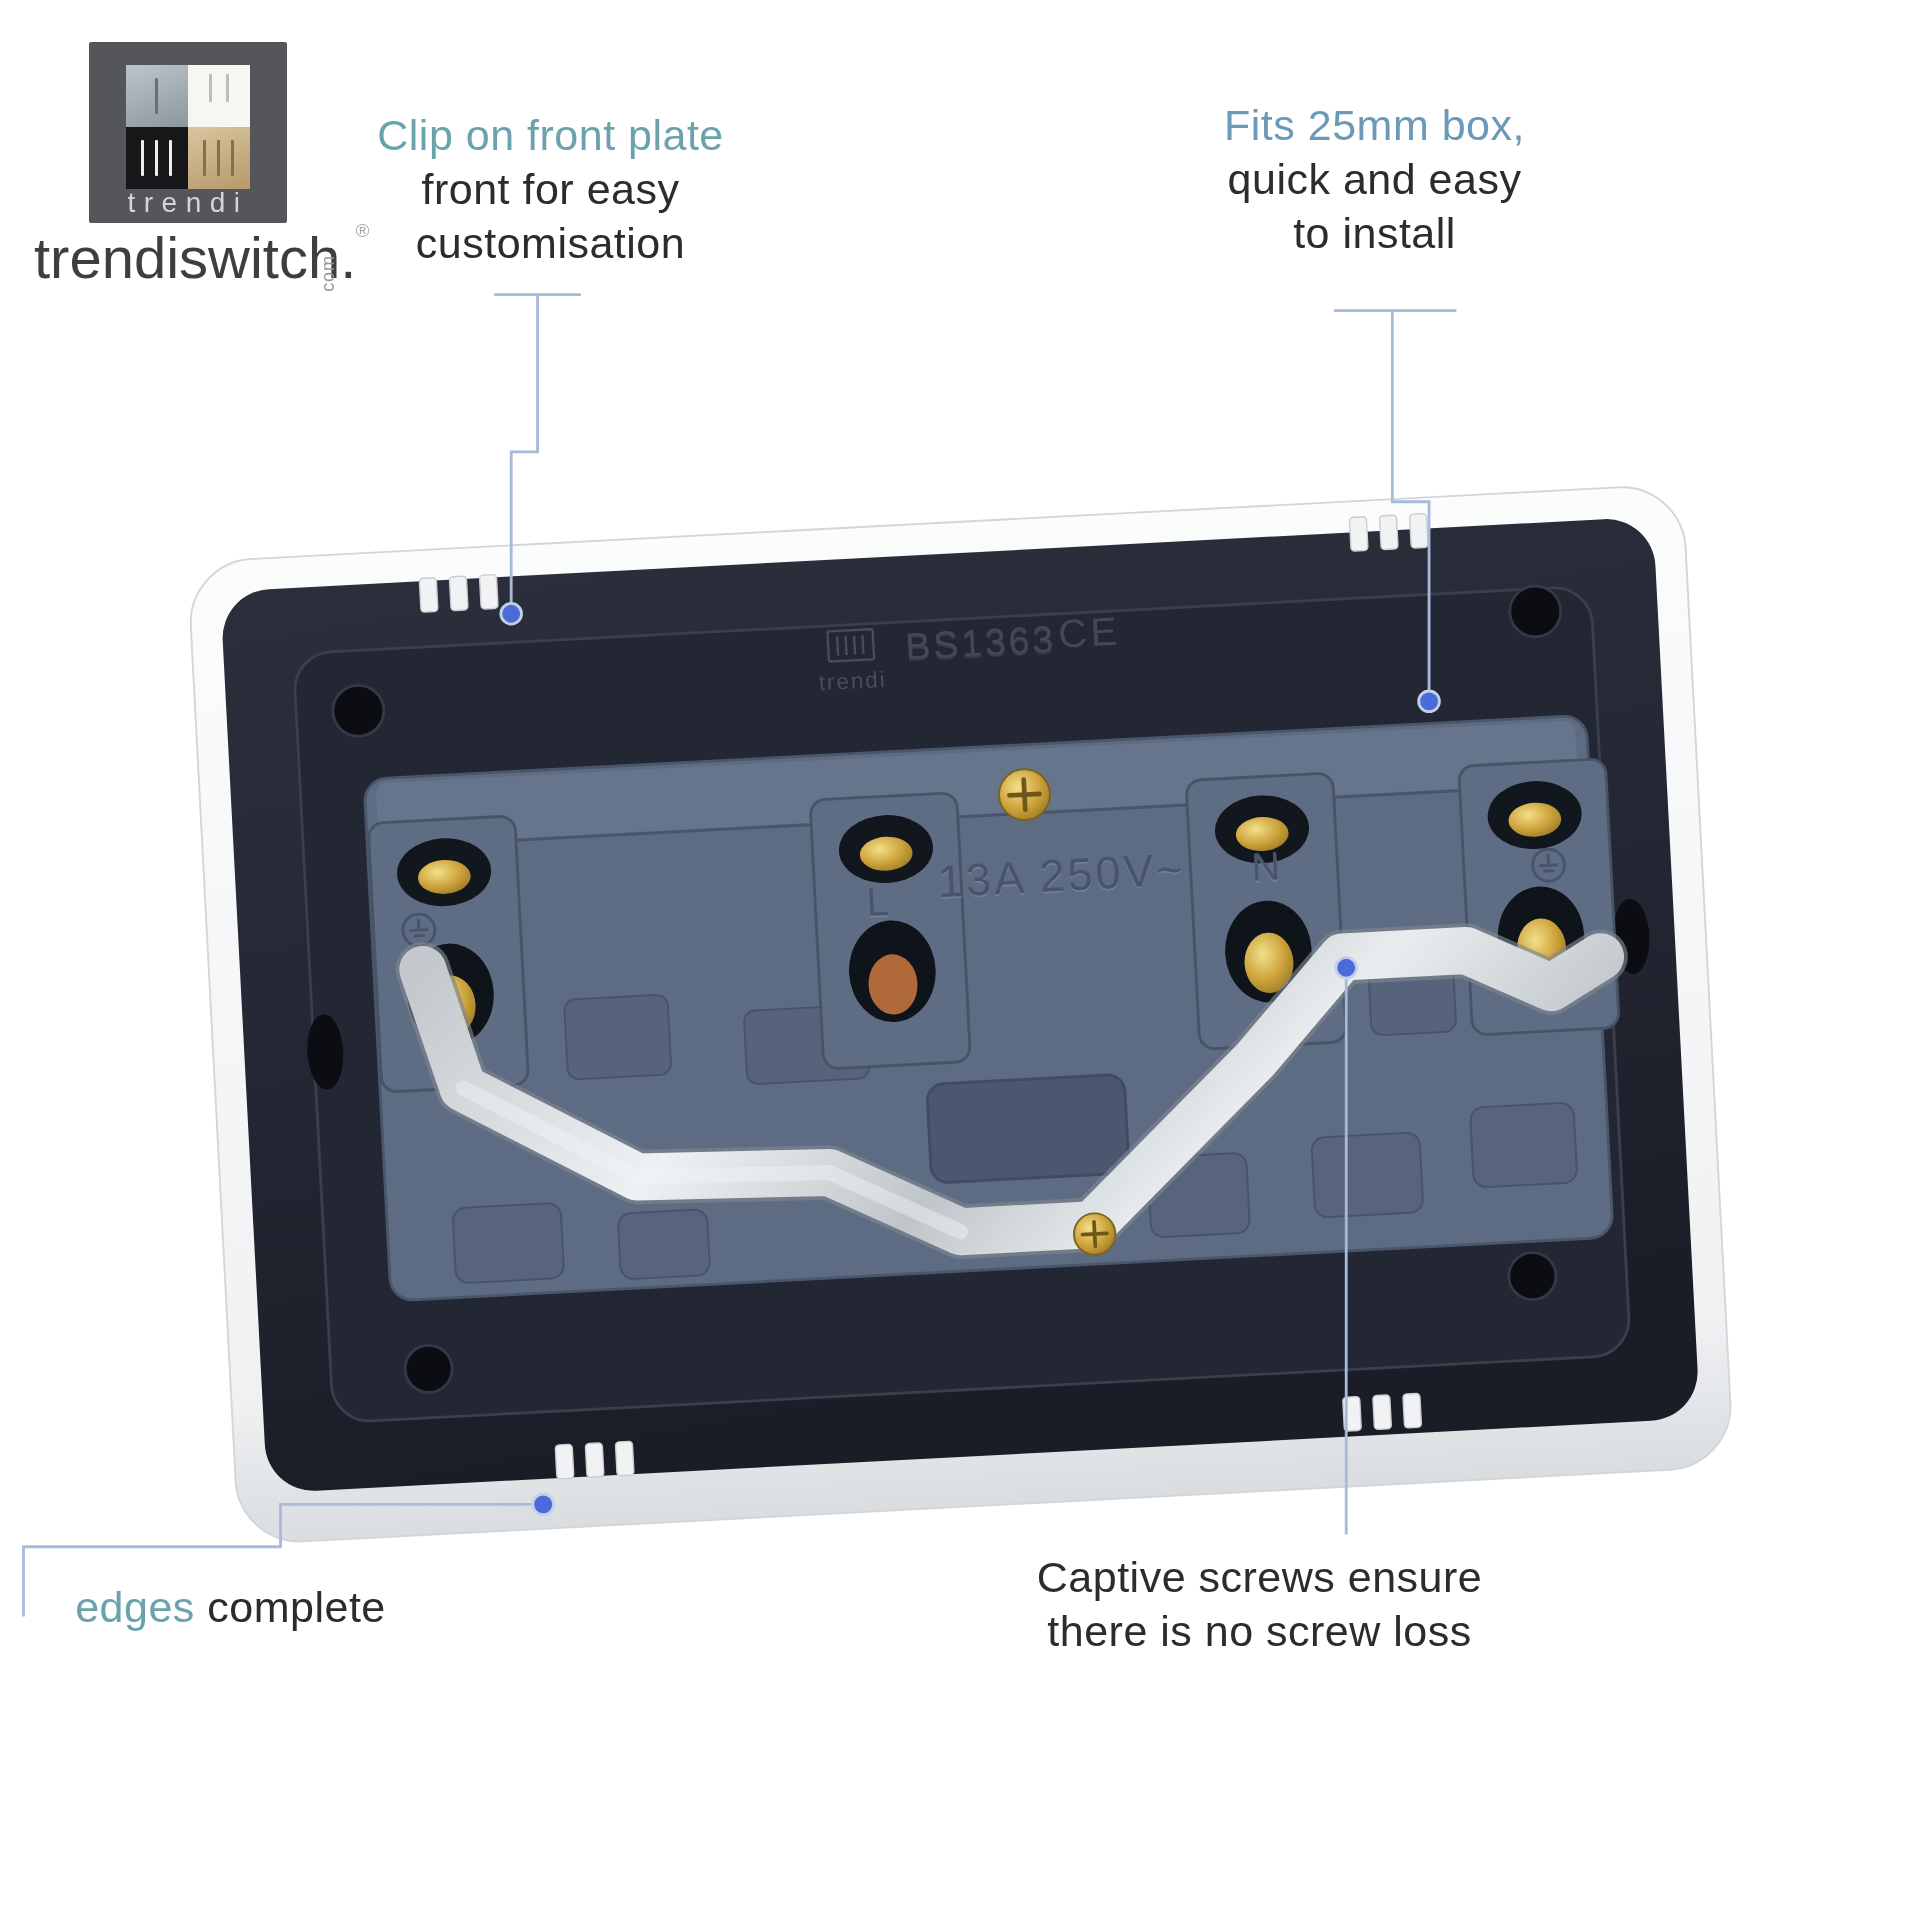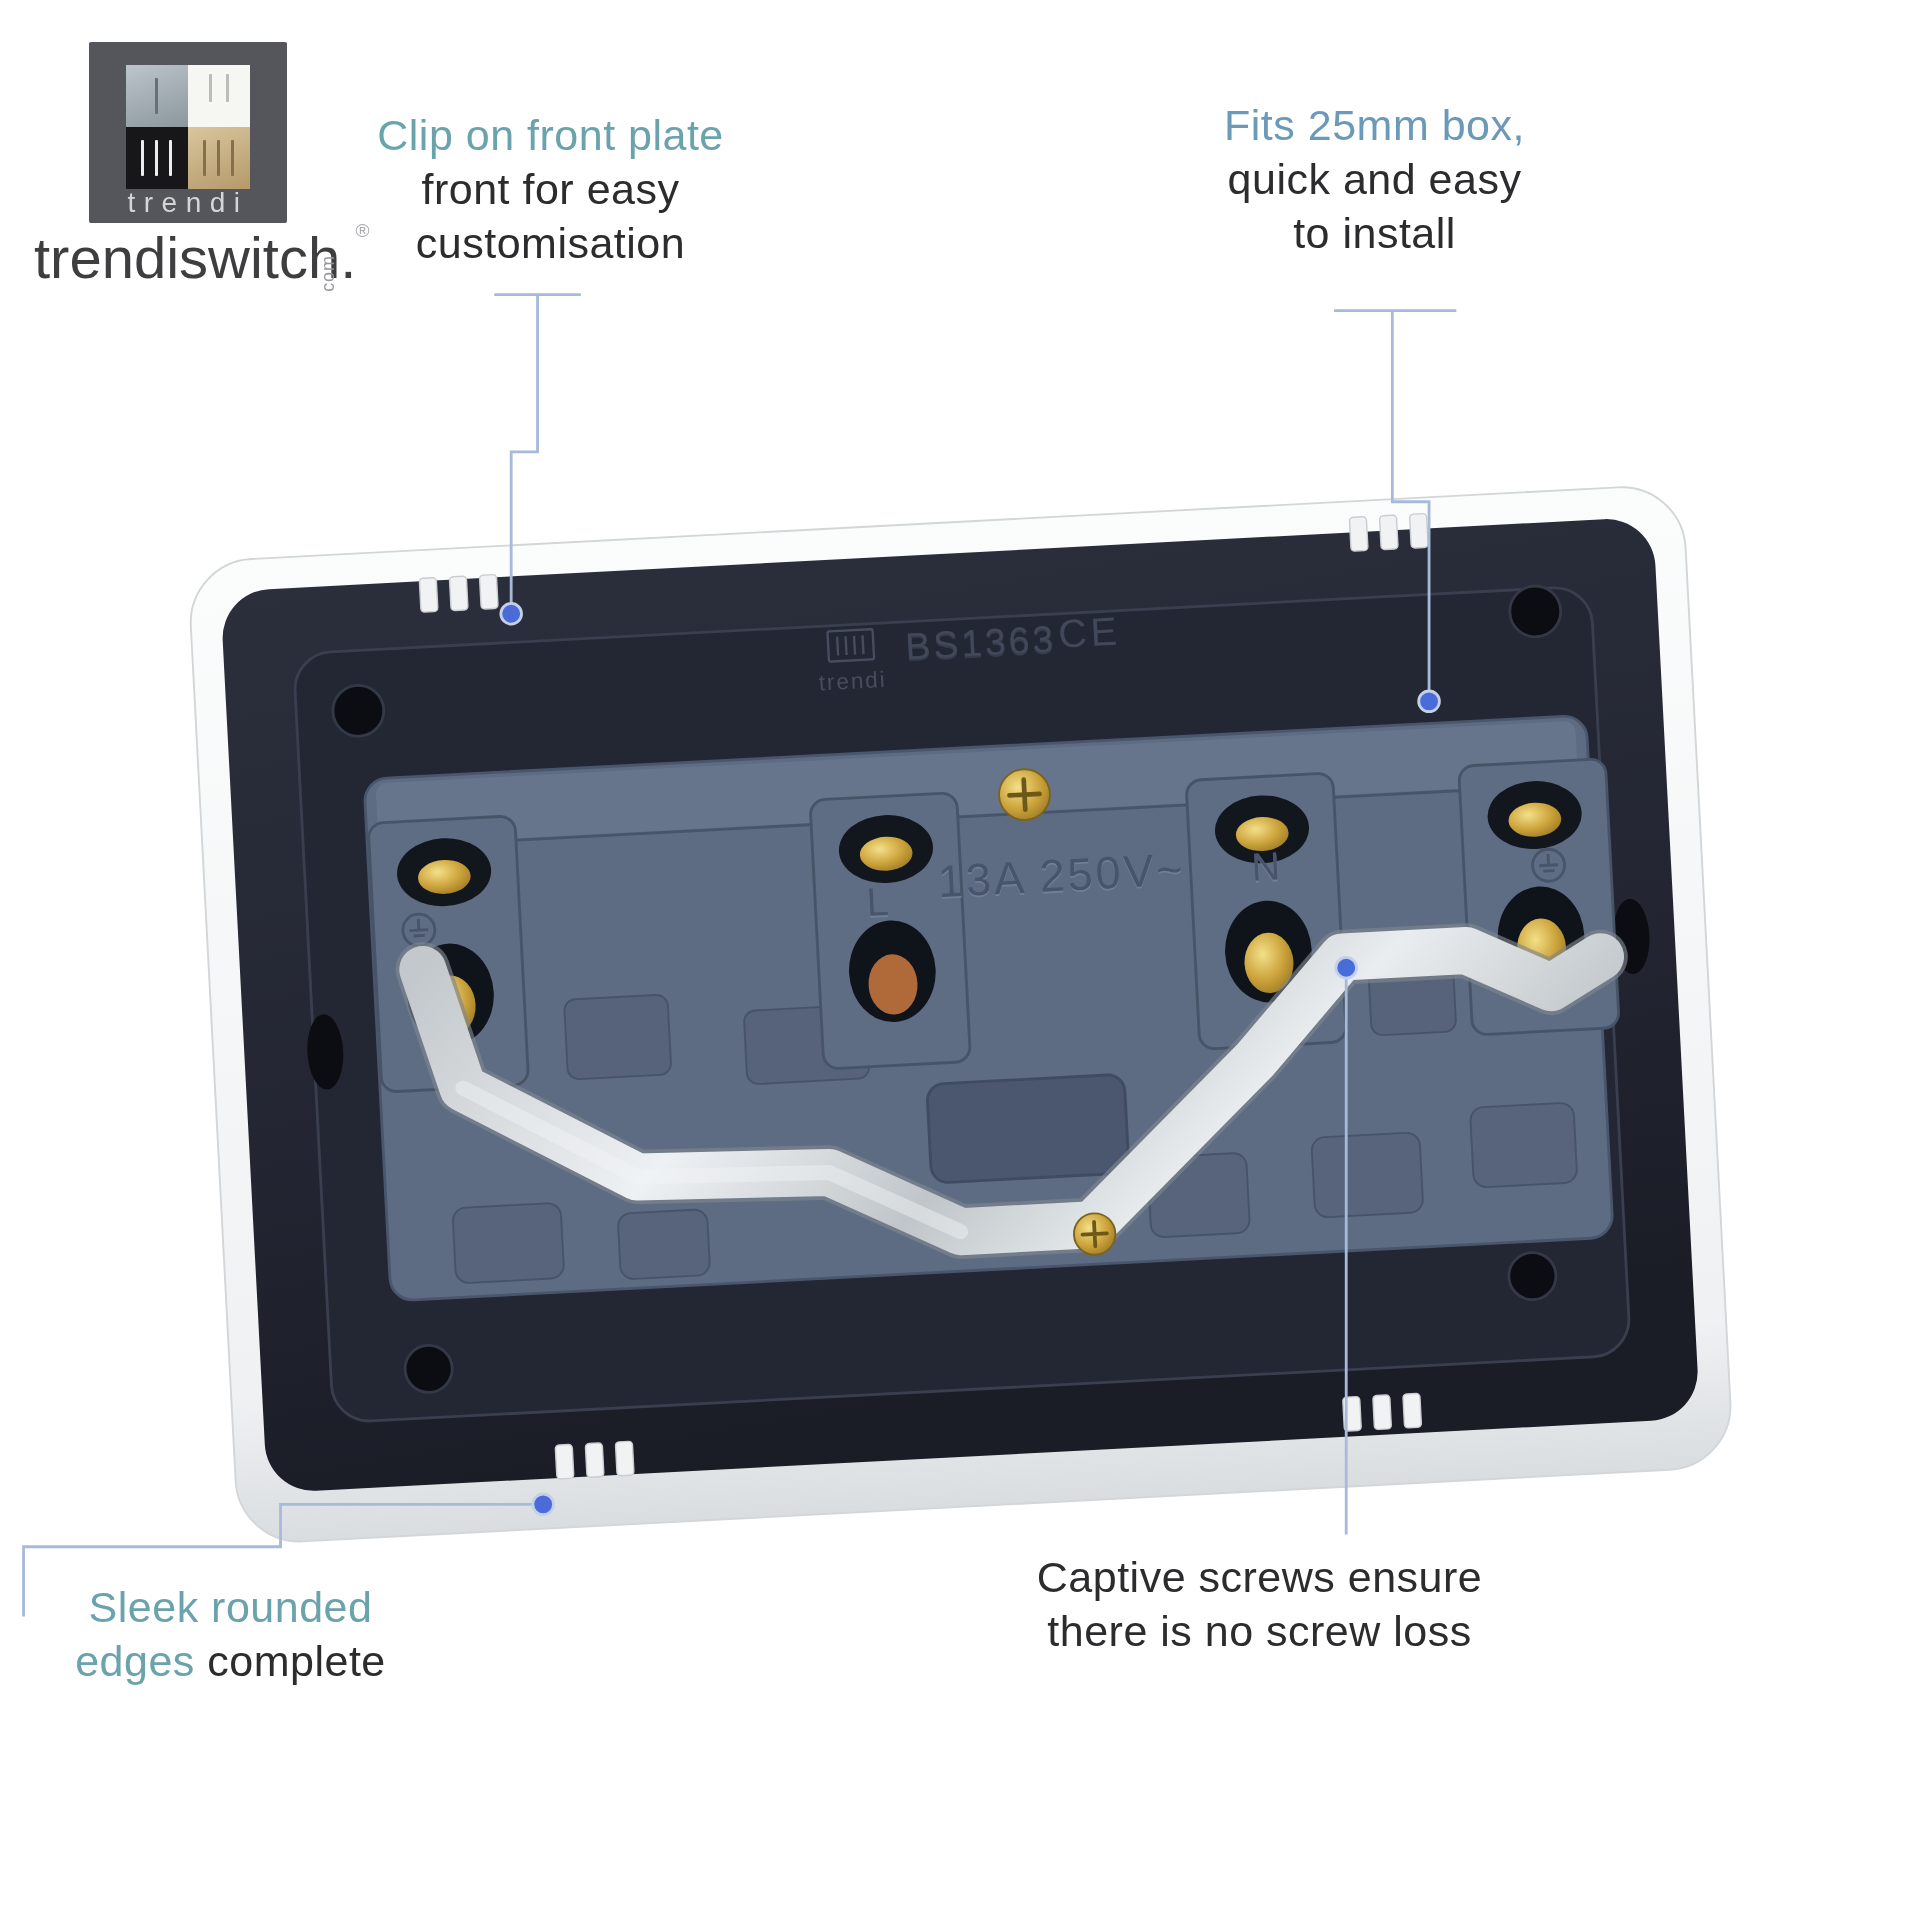--- a/index.html
+++ b/index.html
@@ -252,21 +252,20 @@
     <div>customisation</div>
   </div>
 
   <div class="ann" style="left:1139px;top:98px;width:471px;">
     <div class="blue">Fits 25mm box,</div>
     <div>quick and easy</div>
     <div>to install</div>
   </div>
 
   <div class="ann" style="left:0px;top:1580px;width:461px;">
-    <div class="teal">Sleek rounded</div>
     <div><span class="teal">edges</span><span> complete</span></div>
   </div>
 
   <div class="ann" style="left:1024px;top:1550px;width:471px;">
     <div>Captive screws ensure</div>
     <div>there is no screw loss</div>
   </div>
 
 </div>
 

